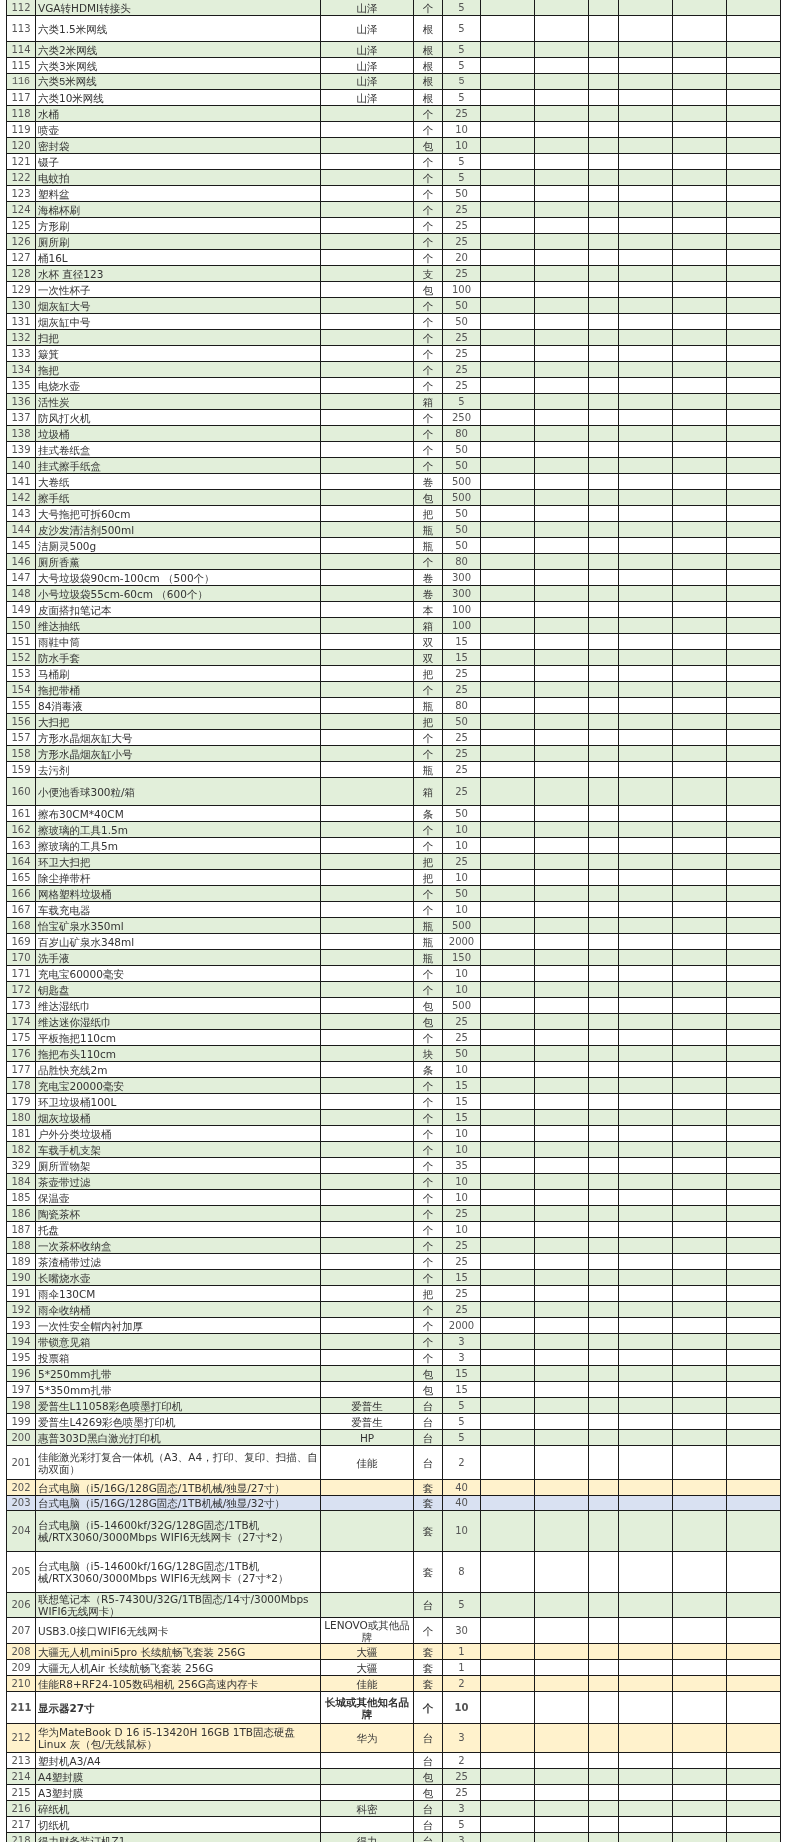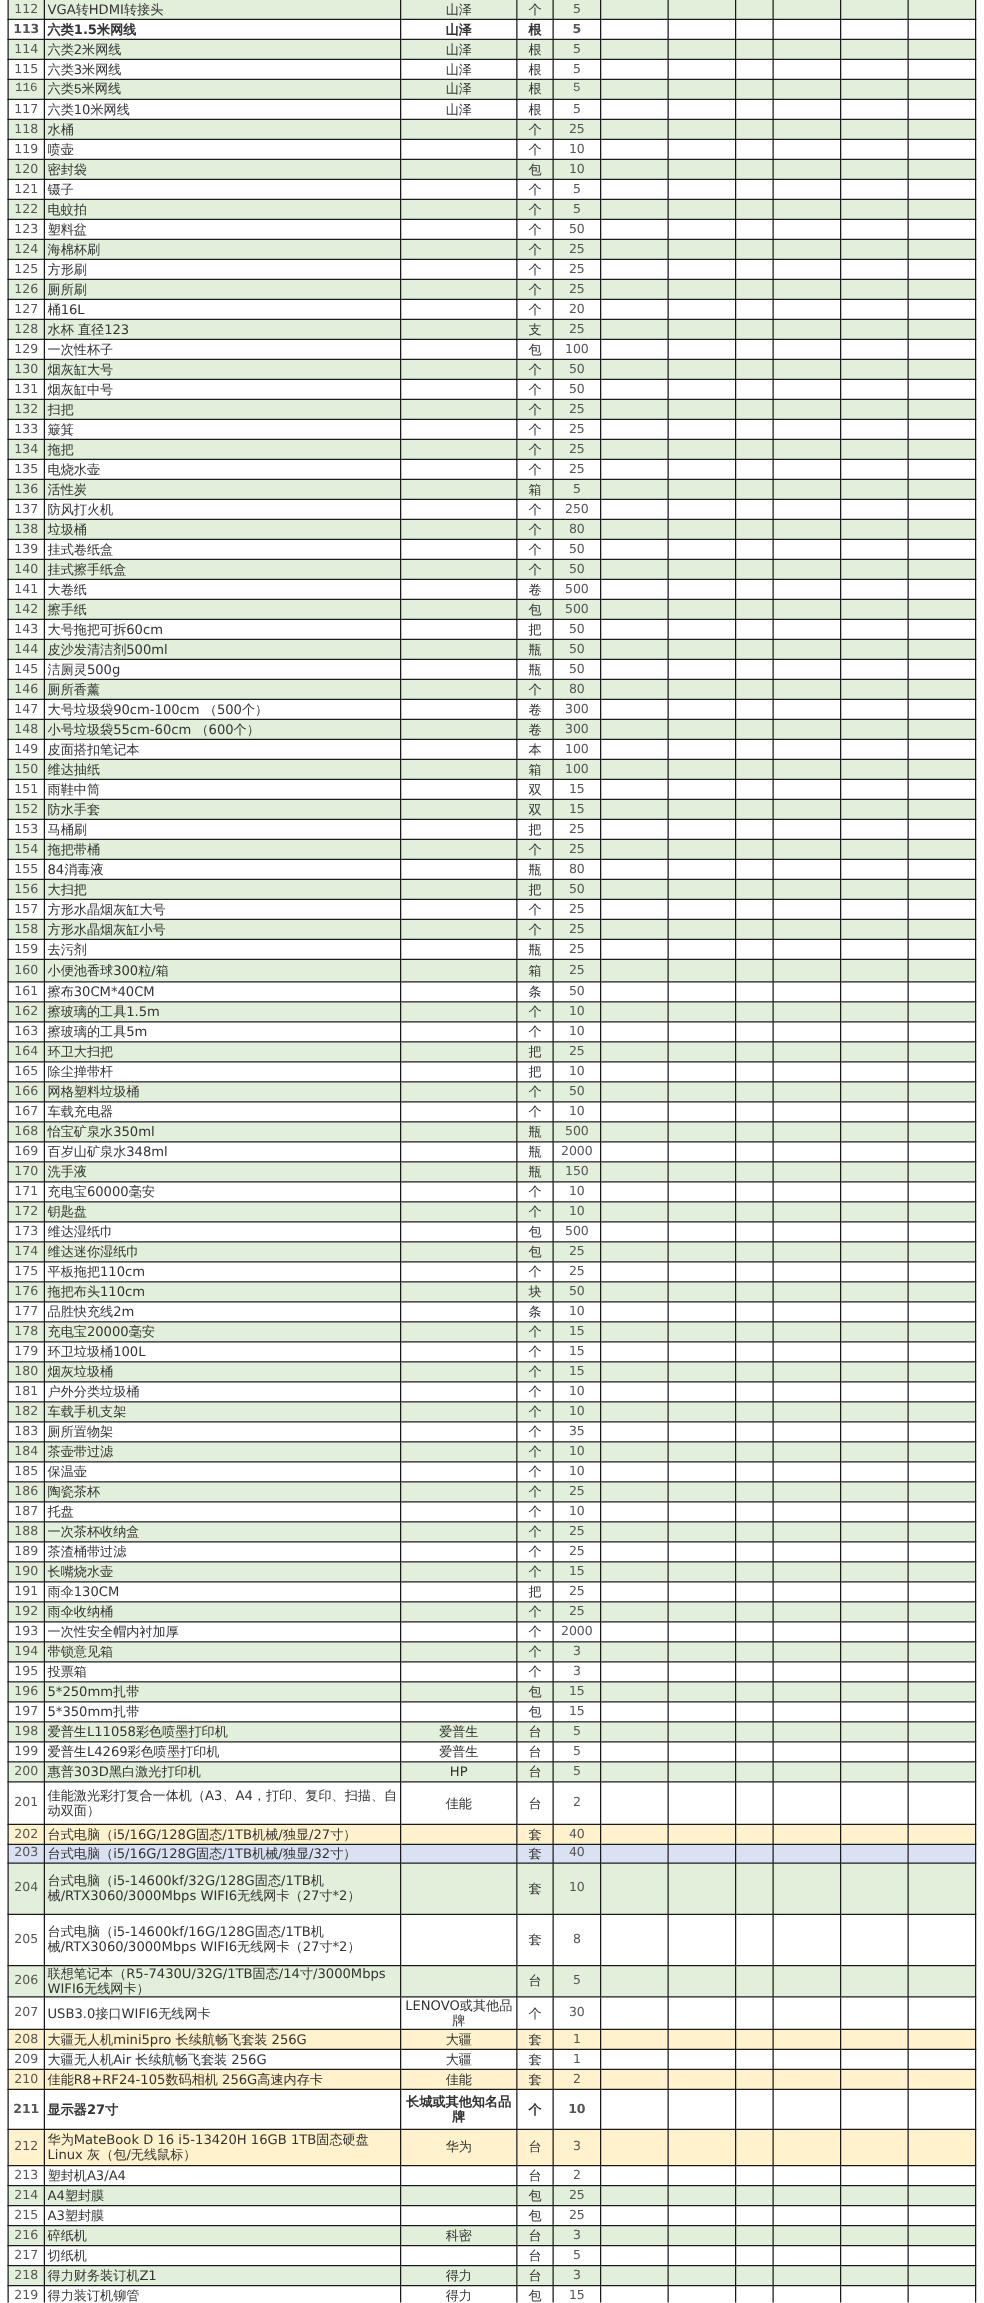--- a/index.html
+++ b/index.html
@@ -43,21 +43,21 @@
         <td class="brand">山泽</td>
         <td class="unit">个</td>
         <td class="qty">5</td>
         <td class="ec "></td>
         <td class="ec "></td>
         <td class="ec g"></td>
         <td class="ec g"></td>
         <td class="ec "></td>
         <td class="ec "></td>
       </tr>
-      <tr class="wht" style="height: 16px; font-weight: bold;">
+      <tr class="wht" style="height: 26px;">
         <td class="num">113</td>
         <td class="name">六类1.5米网线</td>
         <td class="brand">山泽</td>
         <td class="unit">根</td>
         <td class="qty">5</td>
         <td class="ec "></td>
         <td class="ec "></td>
         <td class="ec g"></td>
         <td class="ec g"></td>
         <td class="ec "></td>
@@ -654,21 +654,21 @@
         <td class="brand"></td>
         <td class="unit">瓶</td>
         <td class="qty">25</td>
         <td class="ec "></td>
         <td class="ec "></td>
         <td class="ec g"></td>
         <td class="ec g"></td>
         <td class="ec "></td>
         <td class="ec "></td>
       </tr>
-      <tr class="alt" style="height: 18px;">
+      <tr class="alt" style="height: 28px;">
         <td class="num">160</td>
         <td class="name">小便池香球300粒/箱</td>
         <td class="brand"></td>
         <td class="unit">箱</td>
         <td class="qty">25</td>
         <td class="ec "></td>
         <td class="ec "></td>
         <td class="ec g"></td>
         <td class="ec g"></td>
         <td class="ec "></td>
@@ -954,21 +954,21 @@
         <td class="unit">个</td>
         <td class="qty">10</td>
         <td class="ec "></td>
         <td class="ec "></td>
         <td class="ec g"></td>
         <td class="ec g"></td>
         <td class="ec "></td>
         <td class="ec "></td>
       </tr>
       <tr class="wht" style="height: 16px;">
-        <td class="num">183</td>
+        <td class="num">329</td>
         <td class="name">厕所置物架</td>
         <td class="brand"></td>
         <td class="unit">个</td>
         <td class="qty">35</td>
         <td class="ec "></td>
         <td class="ec "></td>
         <td class="ec g"></td>
         <td class="ec g"></td>
         <td class="ec "></td>
         <td class="ec "></td>

